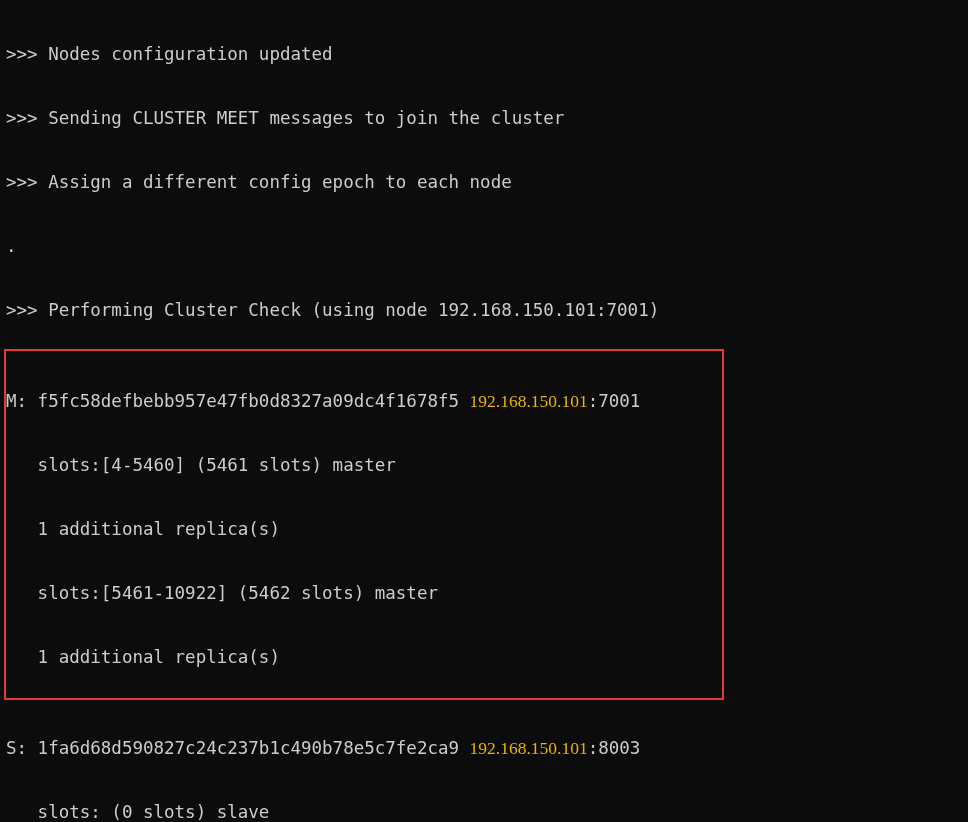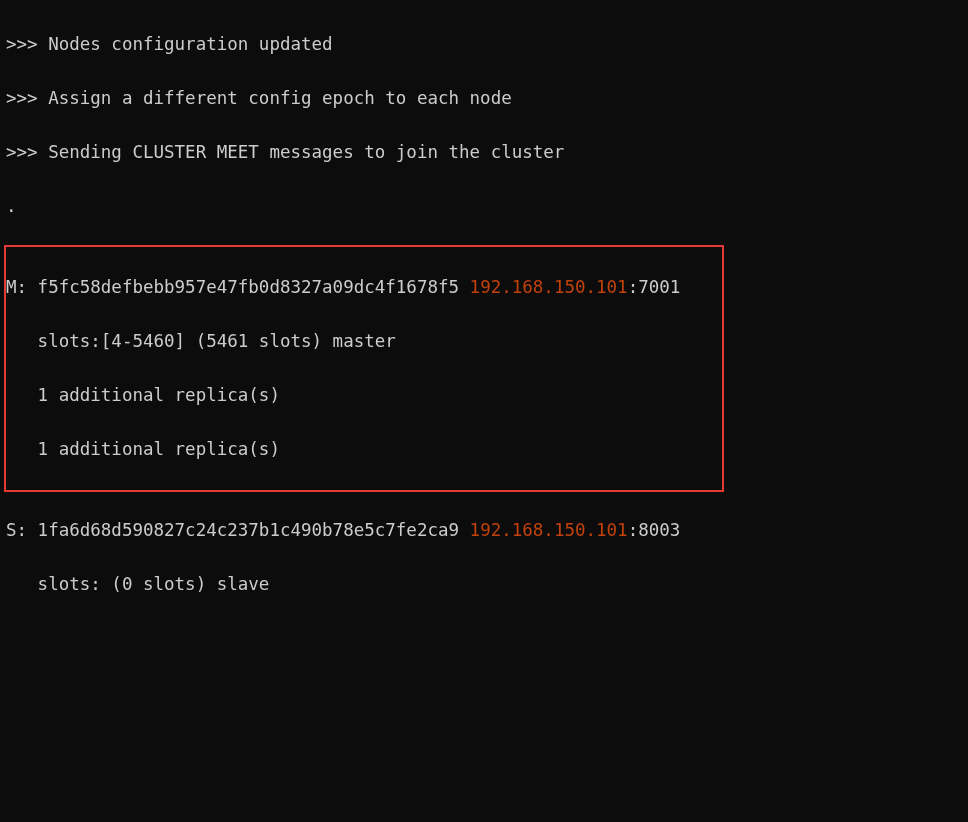--- a/index.html
+++ b/index.html
@@ -11,42 +11,44 @@
     font-size: 17.5px;
     line-height: 27px;
     width: 968px;
     height: 822px;
     overflow: hidden;
   }
   .term {
     padding: 4px 6px 6px 6px;
     white-space: pre;
   }
-  .line { display: block; }
-  .ip { color: #c2410c; }      
+  .line { display: block; margin-top: 10px; }
+  .ip { color: #eab308; font-family: Liberation Serif, serif; }      
   .highlight-block {
     border: 2px solid #e53935;
     margin: -2px 2px -2px -2px;
     padding: 0 0 0 0;
     width: 720px;
     box-sizing: border-box;
   }
 </style>
 </head>
 <body>
 
 <div class="term">
 <span class="line">&gt;&gt;&gt; Nodes configuration updated</span>
+<span class="line">&gt;&gt;&gt; Sending CLUSTER MEET messages to join the cluster</span>
 <span class="line">&gt;&gt;&gt; Assign a different config epoch to each node</span>
-<span class="line">&gt;&gt;&gt; Sending CLUSTER MEET messages to join the cluster</span>
 <span class="line">.</span>
+<span class="line">&gt;&gt;&gt; Performing Cluster Check (using node 192.168.150.101:7001)</span>
 <div class="highlight-block">
 <span class="line"><span>M: </span><span>f5fc58defbebb957e47fb0d8327a09dc4f1678f5 </span><span class="ip">192.168.150.101</span><span>:7001</span></span>
 <span class="line">   slots:[4-5460] (5461 slots) master</span>
 <span class="line">   1 additional replica(s)</span>
+<span class="line">   slots:[5461-10922] (5462 slots) master</span>
 <span class="line">   1 additional replica(s)</span>
 </div>
 <span class="line"><span>S: </span><span>1fa6d68d590827c24c237b1c490b78e5c7fe2ca9 </span><span class="ip">192.168.150.101</span><span>:8003</span></span>
 <span class="line">   slots: (0 slots) slave</span>
 
 
 
 
 
 

